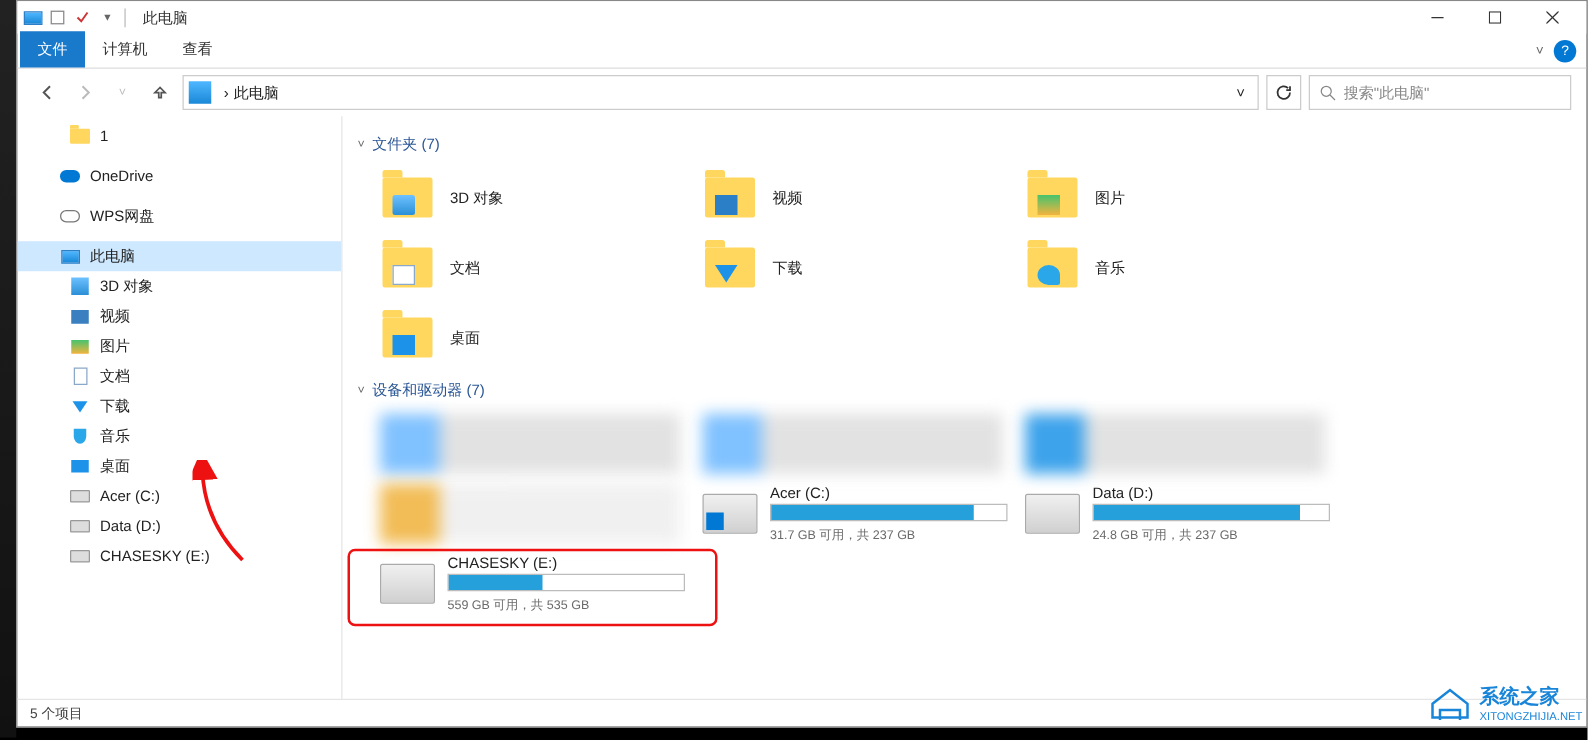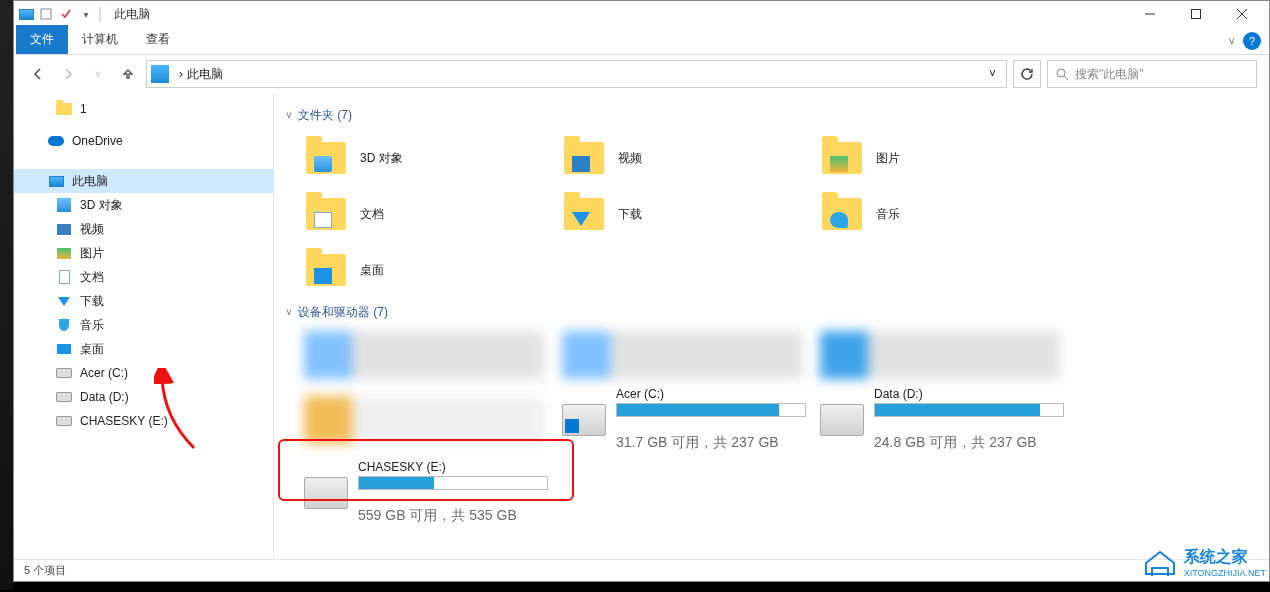--- a/index.html
+++ b/index.html
@@ -59,21 +59,21 @@
 .ov-desk { background:#1c93e8; width:20px; height:14px; }
 .tile-label { font-size:12px; color:#222; }
 .drive-tile { width:254px; display:flex; align-items:center; gap:10px; padding:4px; }
 .blurred { filter:blur(6px); opacity:.85; }
 .drive-icon { width:44px; height:32px; background:linear-gradient(#f0f0f0,#d0d0d0); border:1px solid #aaa; border-radius:2px; display:flex; align-items:flex-end; justify-content:flex-start; }
 .drive-icon .badge { width:14px; height:14px; margin:2px; }
 .drive-info { flex:1; }
 .drive-name { font-size:12px; color:#222; margin-bottom:2px; }
 .progress { width:190px; height:14px; border:1px solid #bcbcbc; background:#fff; }
 .progress-fill { height:100%; background:#26a0da; }
-.drive-sub { font-size:14px; color:#6a6a6a; margin-top:17px; }
+.drive-sub { font-size:10px; color:#6a6a6a; margin-top:4px; }
 .highlight-box { position:absolute; border:2px solid #e11; border-radius:6px; pointer-events:none; }
 .statusbar { height:22px; border-top:1px solid #e5e5e5; display:flex; align-items:center; padding:0 10px; font-size:11px; color:#444; }
 .left-strip { position:absolute; left:0; top:0; width:13px; height:590px; background:linear-gradient(#222,#111); }
 .logo-overlay { position:absolute; right:4px; bottom:14px; display:flex; align-items:center; gap:6px; color:#0078d4; font-size:12px; font-weight:bold; opacity:.9; }
 .logo-house { width:36px; height:28px; }
 </style>
 </head>
 <body>
 
 <div class="left-strip"></div>
@@ -176,20 +176,26 @@
           <span>1</span>
         </div>
       <div style="height:8px;"></div>
       <div class="tree-item depth1">
           <span class="tree-icon">
             <span class="cloud-ico"></span>
           </span>
           <span>OneDrive</span>
         </div>
       <div style="height:8px;"></div>
+      <div class="tree-item depth1">
+          <span class="tree-icon">
+            <span class="cloud-ico white"></span>
+          </span>
+          <span>WPS网盘</span>
+        </div>
       <div style="height:8px;"></div>
       <div class="tree-item depth1 selected">
           <span class="tree-icon">
             <span class="pc-ico"></span>
           </span>
           <span>此电脑</span>
         </div>
       <div class="tree-item depth2">
           <span class="tree-icon">
             <span style="width:14px;height:14px;background:linear-gradient(#6ec1ff,#2a8fd6);"></span>

